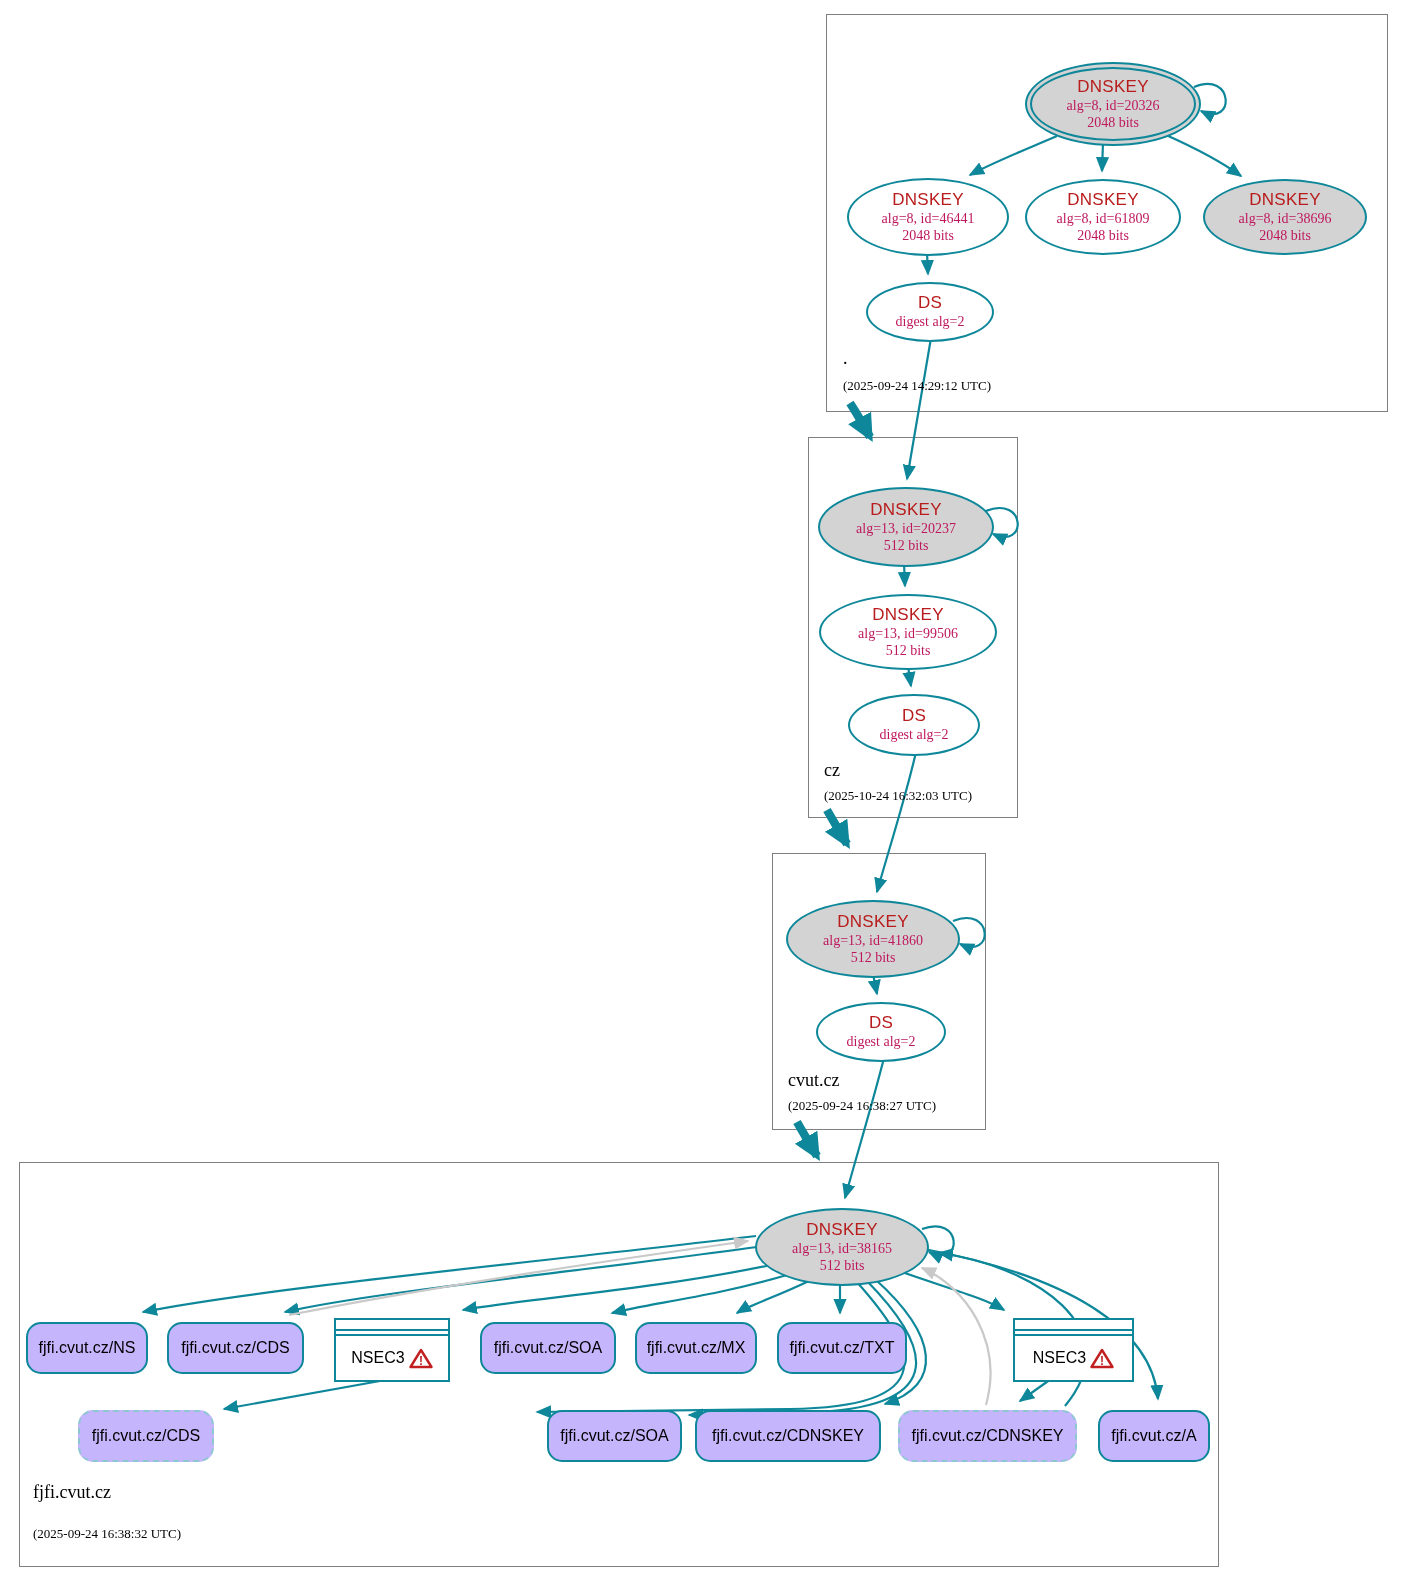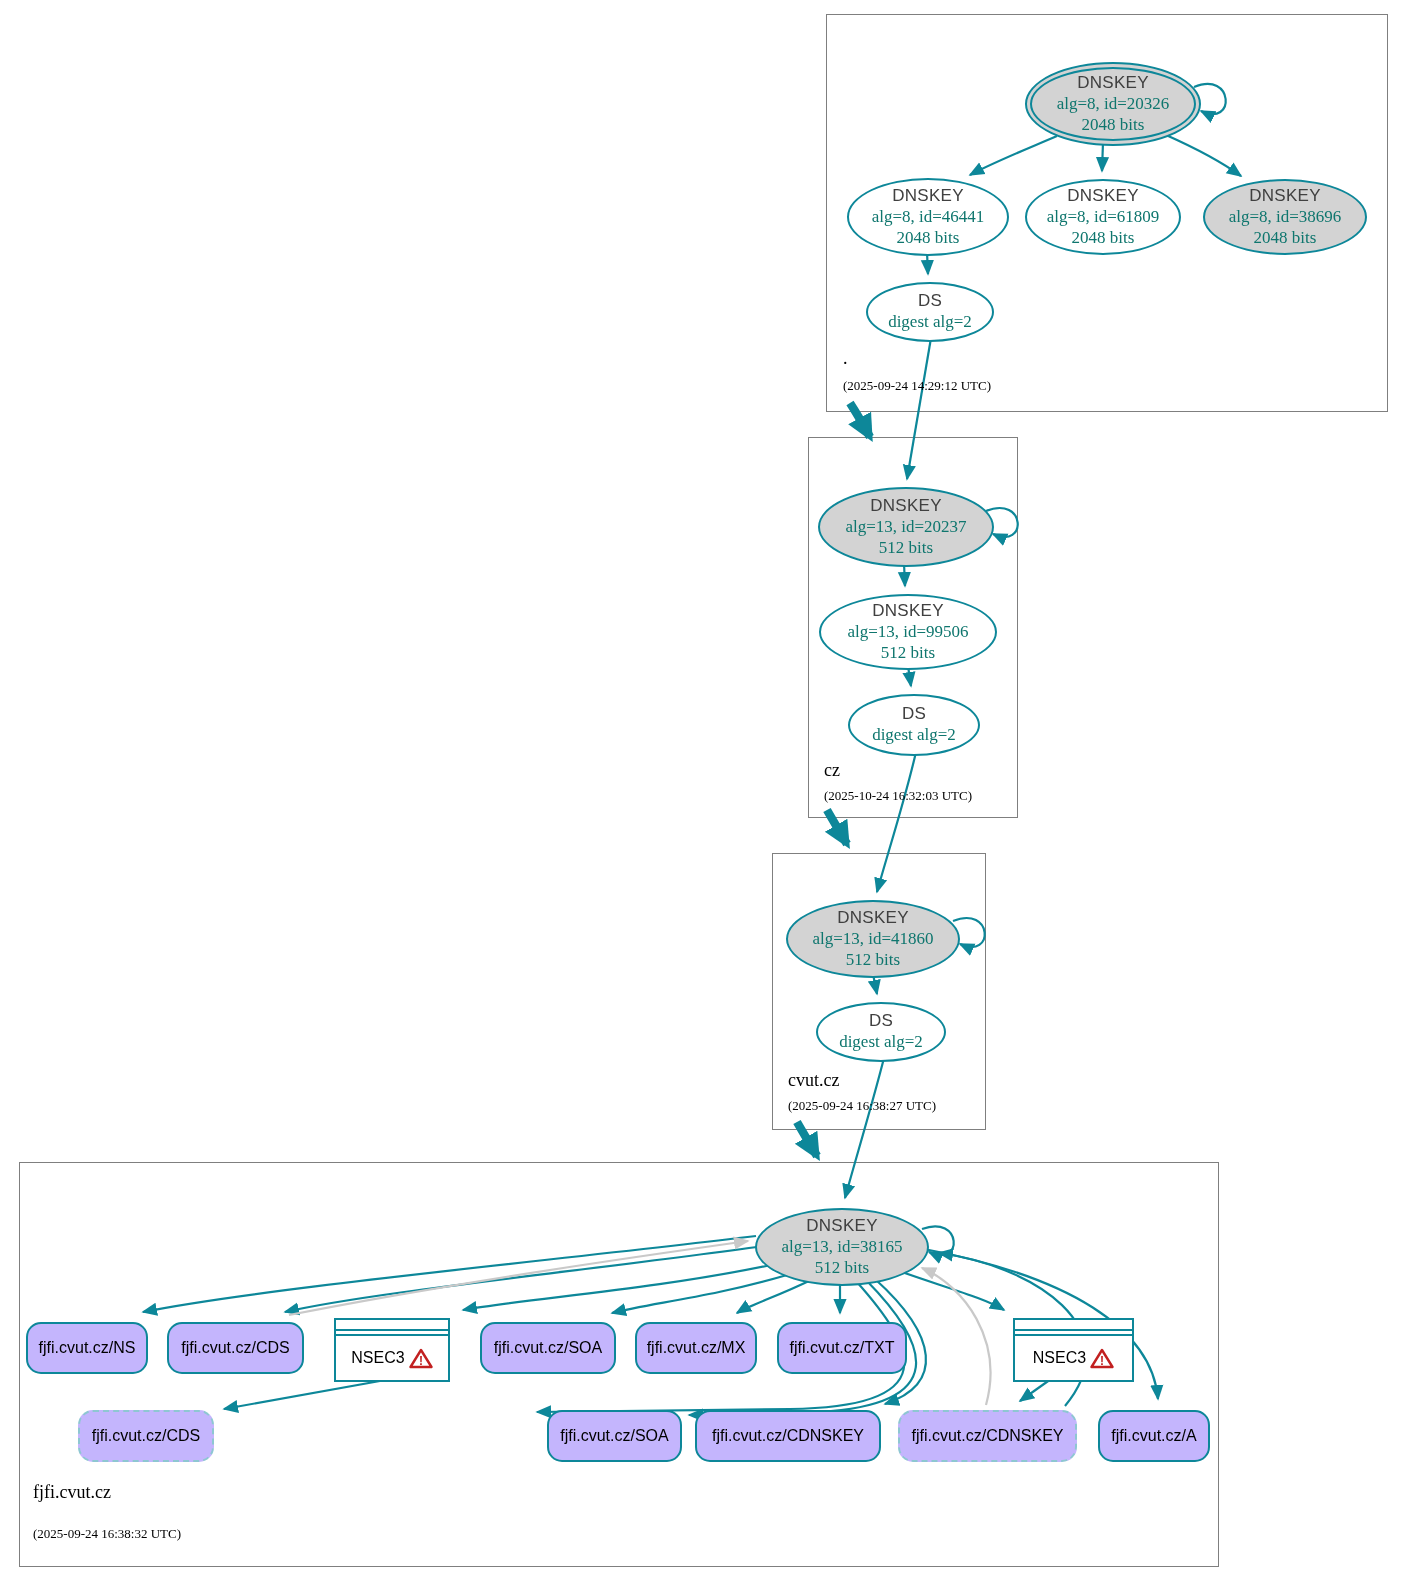--- a/index.html
+++ b/index.html
@@ -7,22 +7,22 @@
           font-family:"Liberation Sans",sans-serif;overflow:hidden;}
   .zone{position:absolute;border:1.6px solid #7f7f7f;background:#fff;z-index:1;}
   .zone-label{position:absolute;font-family:"Liberation Serif",serif;font-size:18px;color:#000;z-index:4;}
   .zone-ts{position:absolute;font-family:"Liberation Serif",serif;font-size:13px;color:#000;z-index:4;}
   .edges{position:absolute;left:0;top:0;z-index:2;pointer-events:none;}
   .node{position:absolute;z-index:3;display:flex;flex-direction:column;
         align-items:center;justify-content:center;text-align:center;}
   .ell{border:2.4px solid #0d8799;border-radius:50%;background:#fff;}
   .ell.gray{background:#d3d3d3;}
   .ring{position:absolute;inset:3px;border:2.4px solid #0d8799;border-radius:50%;pointer-events:none;}
-  .t{font-size:17px;color:#404040;letter-spacing:.3px;}
-  .s{font-family:"Liberation Serif",serif;font-size:17px;color:#0f766e;line-height:1.25;}
+  .t{font-size:17px;color:#b91c1c;letter-spacing:.3px;}
+  .s{font-family:"Liberation Serif",serif;font-size:14px;color:#be185d;line-height:1.25;}
   .rr{border:2.4px solid #0d8799;border-radius:15px;background:#c4b5fd;font-size:16px;color:#000;}
   .rr.dashed{border:2.4px dashed #8ec7d2;}
   .nsec3{border:2.6px solid #0d8799;background:#fff;padding:0;display:flex;flex-direction:column;
          align-items:stretch;justify-content:flex-start;}
   .nsec3 .hdr{height:9px;border-bottom:2.6px solid #0d8799;}
   .nsec3 .hdr2{height:3px;border-bottom:2.6px solid #0d8799;}
   .nsec3 .body{flex:1;display:flex;align-items:center;justify-content:center;gap:4px;font-size:16px;}
   .warn{display:inline-block;}
 </style>
 </head>

